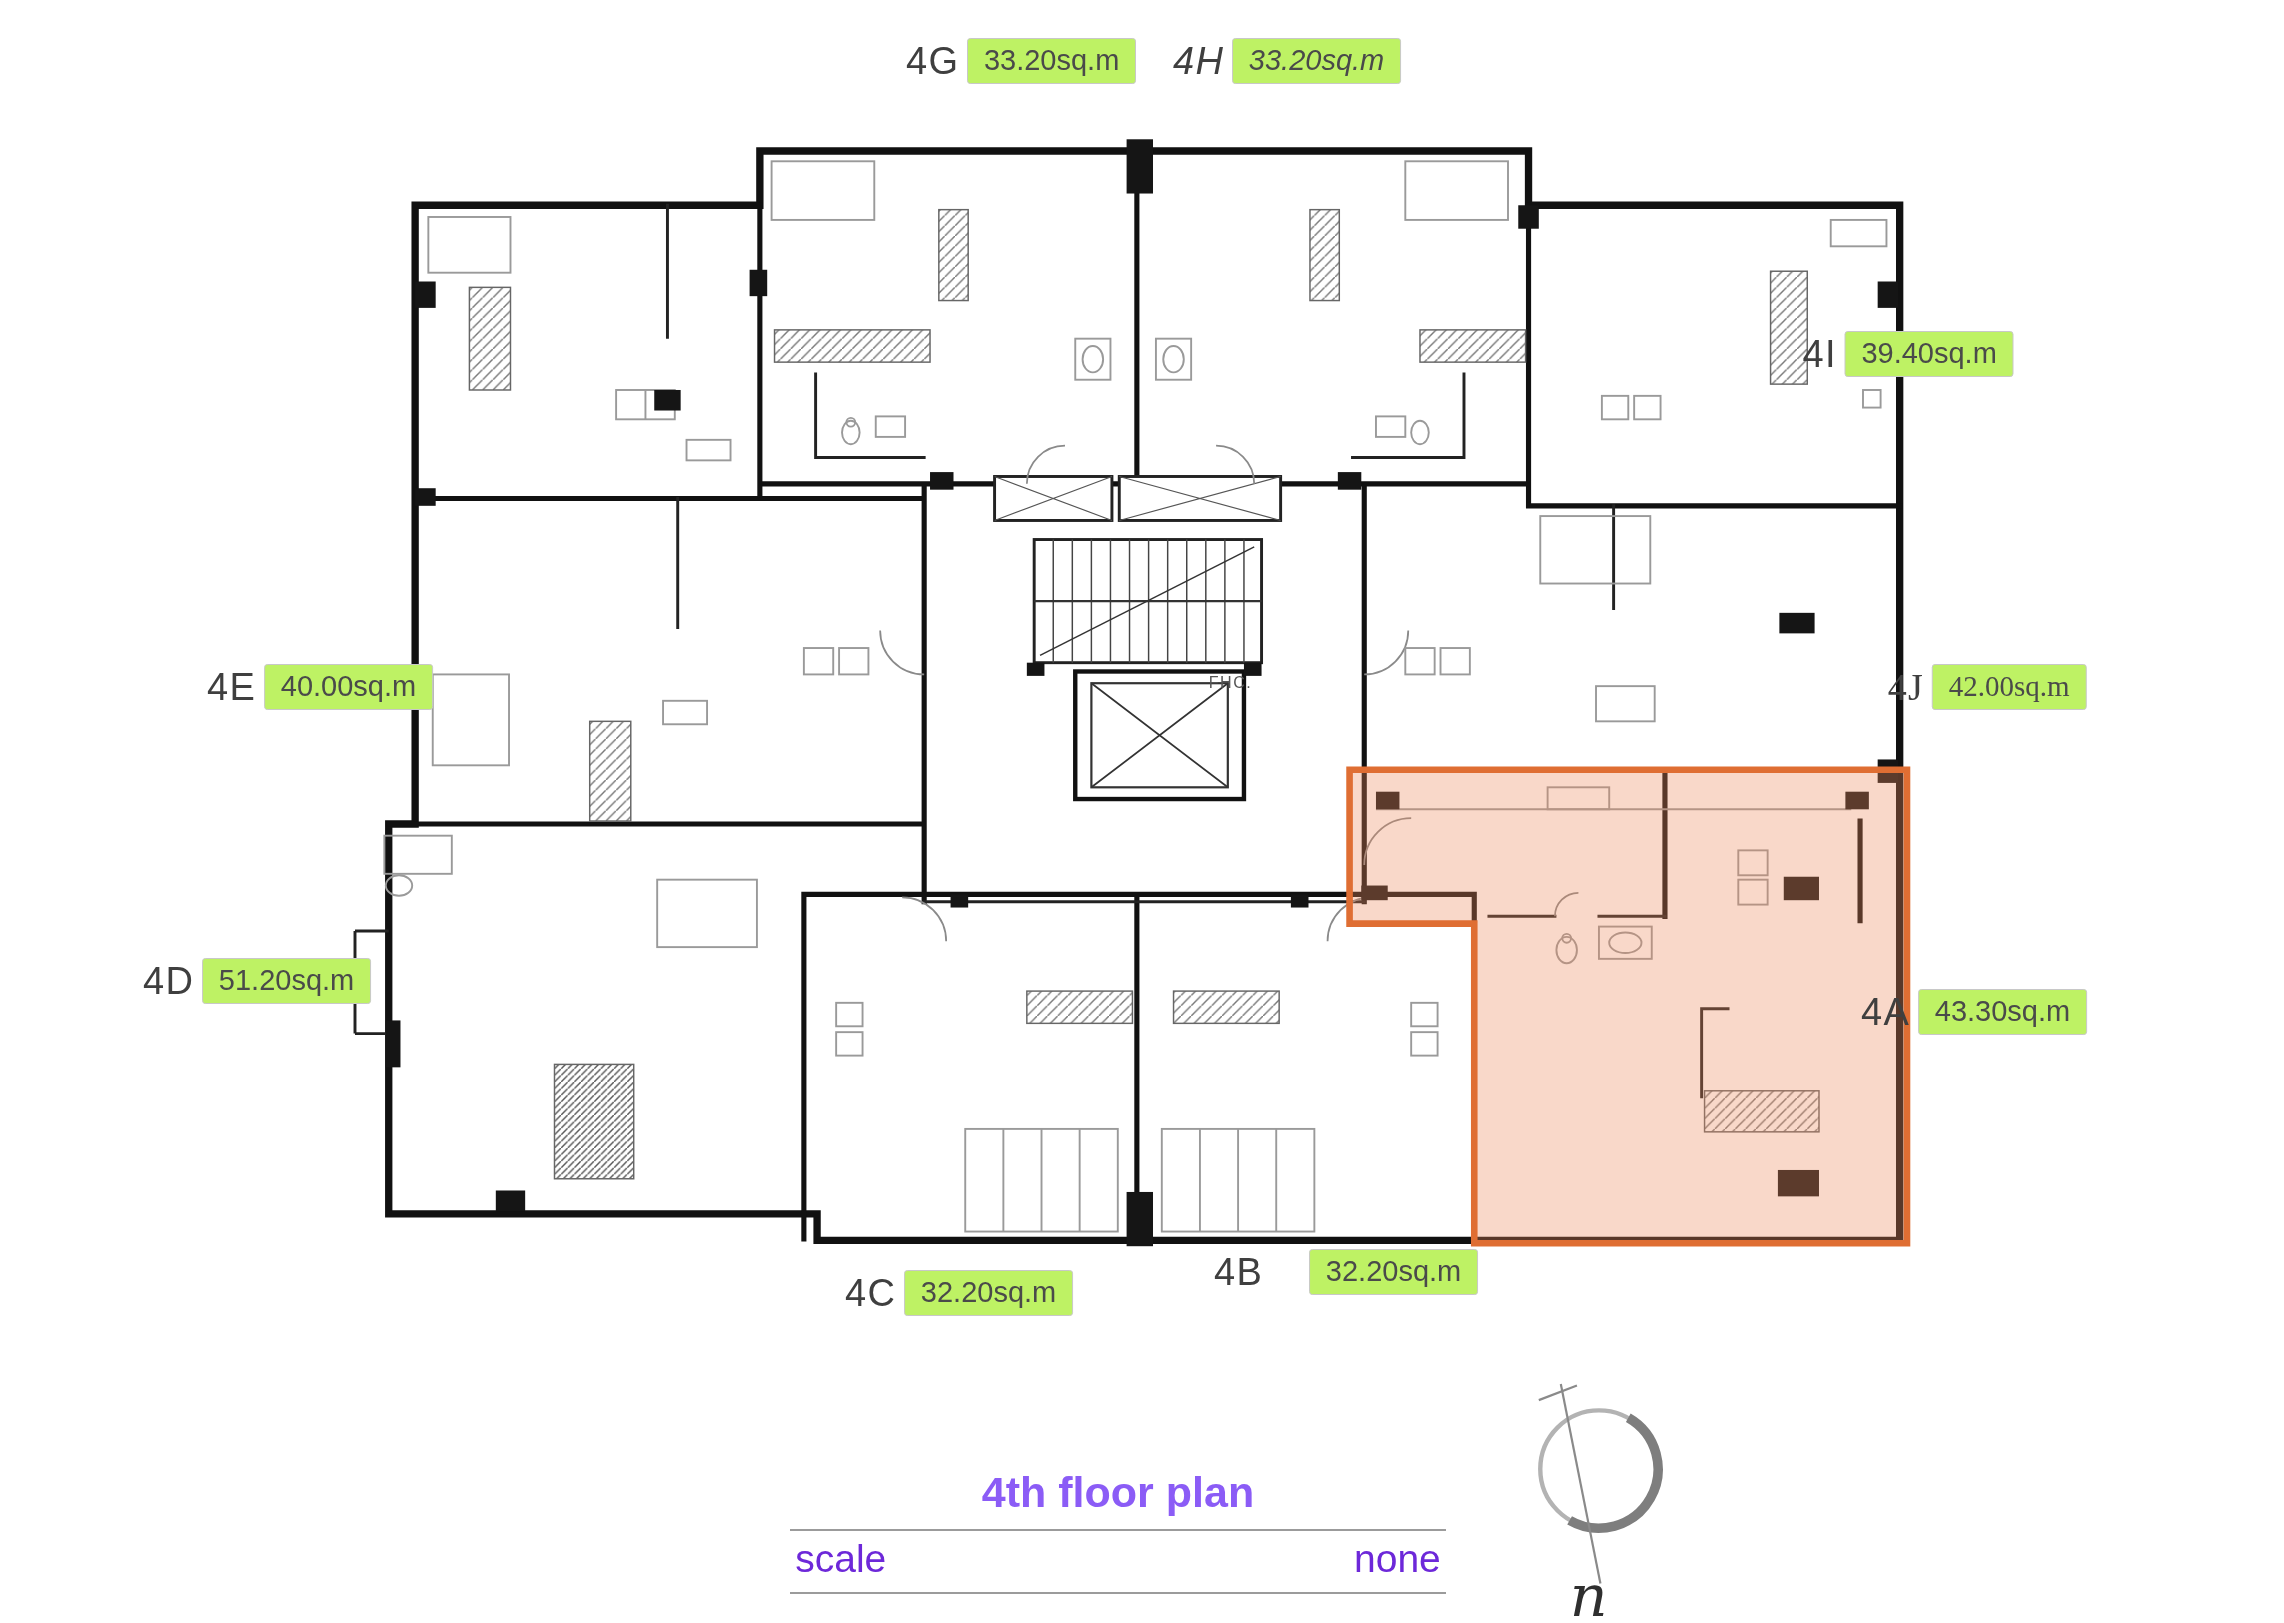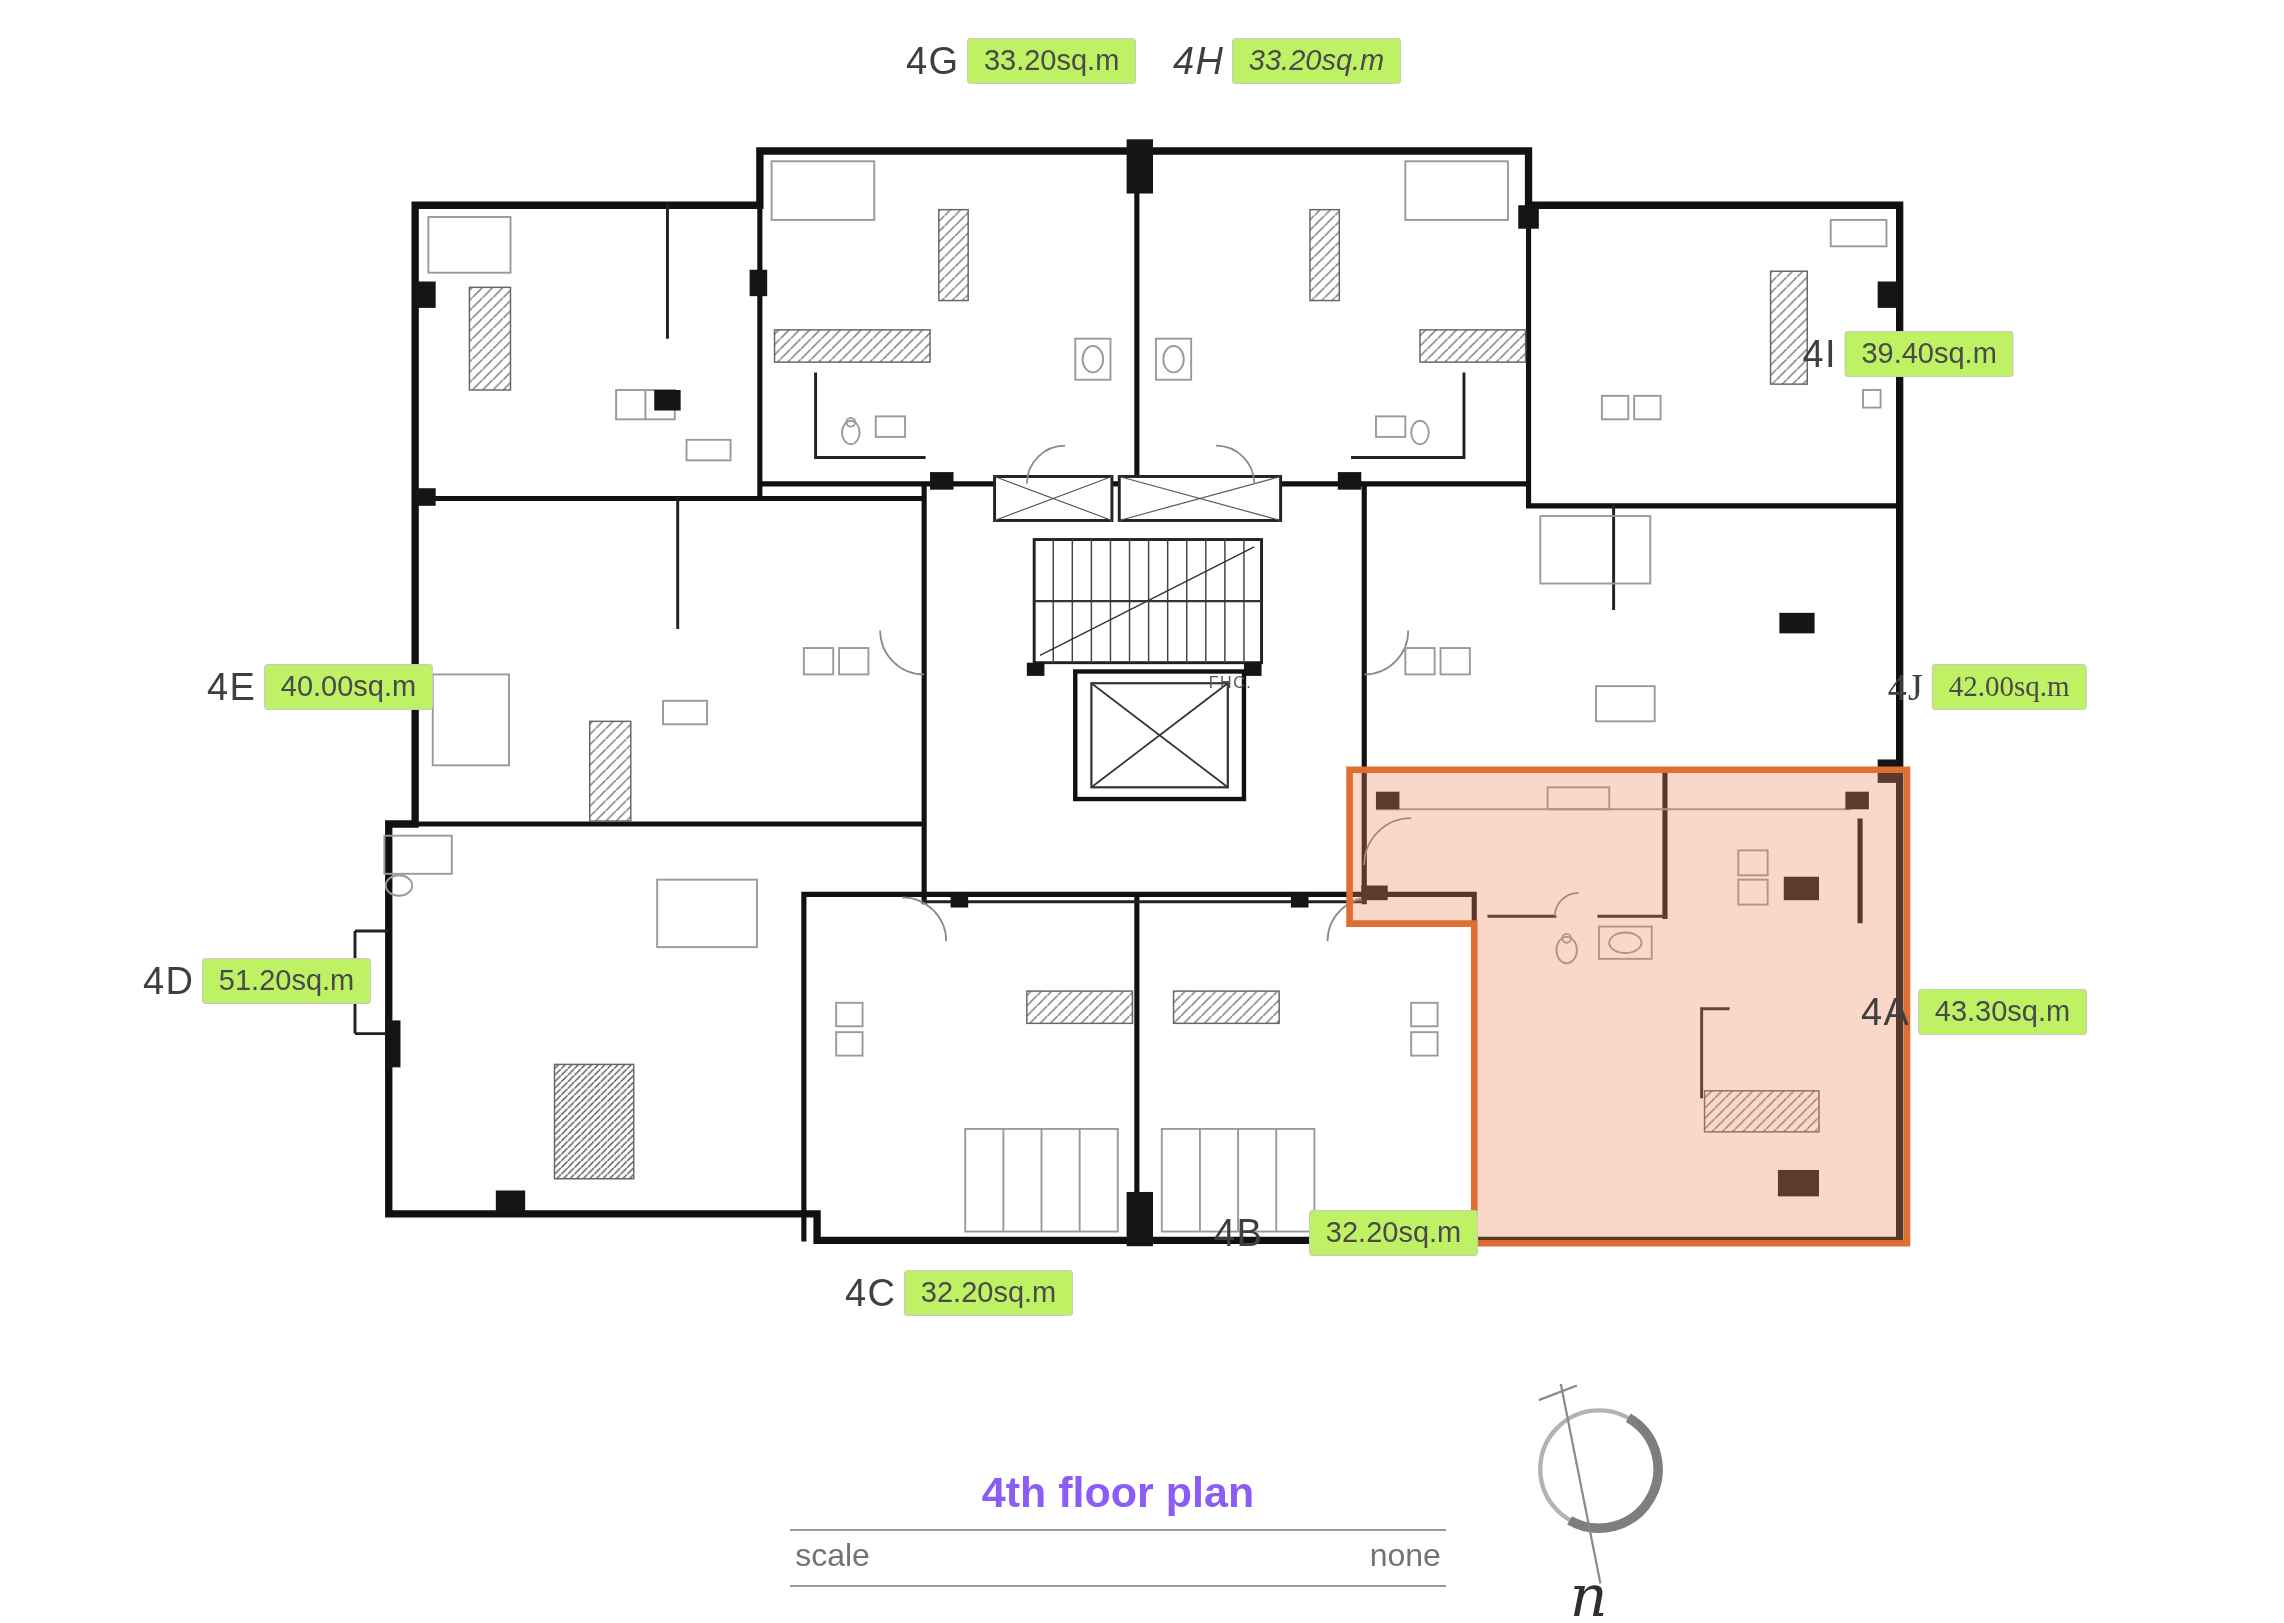--- a/index.html
+++ b/index.html
@@ -12,21 +12,21 @@
               align-items:center;gap:7.9px;z-index:5;}
   .unit-id{font-size:38px;color:#3f3f3f;letter-spacing:1.3px;line-height:1;}
   .unit-area{font-size:29px;color:#4a4a4a;background:#bef264;border:1.3px solid #c8c8c8;
              border-radius:3.3px;padding:5.2px 15.7px;line-height:1.15;white-space:nowrap;}
 
   
   .title-block{position:absolute;left:790px;top:1468px;width:656px;z-index:5;}
   .plan-title{font-size:43px;font-weight:bold;color:#8b5cf6;text-align:center;margin-bottom:11.8px;}
   .rule{border-top:2px solid #9b9b9b;height:0;}
   .scale-row{display:flex;justify-content:space-between;align-items:center;
-             color:#737373;font-size:32px;padding:6.6px 5.2px 10.5px 5.2px;gap:40px;}
+             color:#6d28d9;font-size:39px;padding:6.6px 5.2px 10.5px 5.2px;gap:40px;}
 
   
   .fhc{font:11px "Liberation Sans",sans-serif;fill:#555;letter-spacing:1px;}
   .compass-n{font:italic 40px "DejaVu Serif",serif;fill:#2f2f2f;}
 </style>
 </head>
 <body>
 
 <div class="screen">
 
@@ -212,21 +212,21 @@
     <div class="unit-area">51.20sq.m</div>
   </div>
   <div class="unit-label" style="left:1974px;top:989px;">
     <div class="unit-id">4A</div>
     <div class="unit-area">43.30sq.m</div>
   </div>
   <div class="unit-label" style="left:959px;top:1270px;">
     <div class="unit-id">4C</div>
     <div class="unit-area">32.20sq.m</div>
   </div>
-  <div class="unit-label" style="left:1346px;top:1210px;gap:46px;">
+  <div class="unit-label" style="left:1346px;top:1249px;gap:46px;">
     <div class="unit-id">4B</div>
     <div class="unit-area">32.20sq.m</div>
   </div>
 
   <div class="title-block">
     <div class="plan-title">4th floor plan</div>
     <div class="rule"></div>
     <div class="scale-row">
       <span>scale</span>
       <span>none</span>

